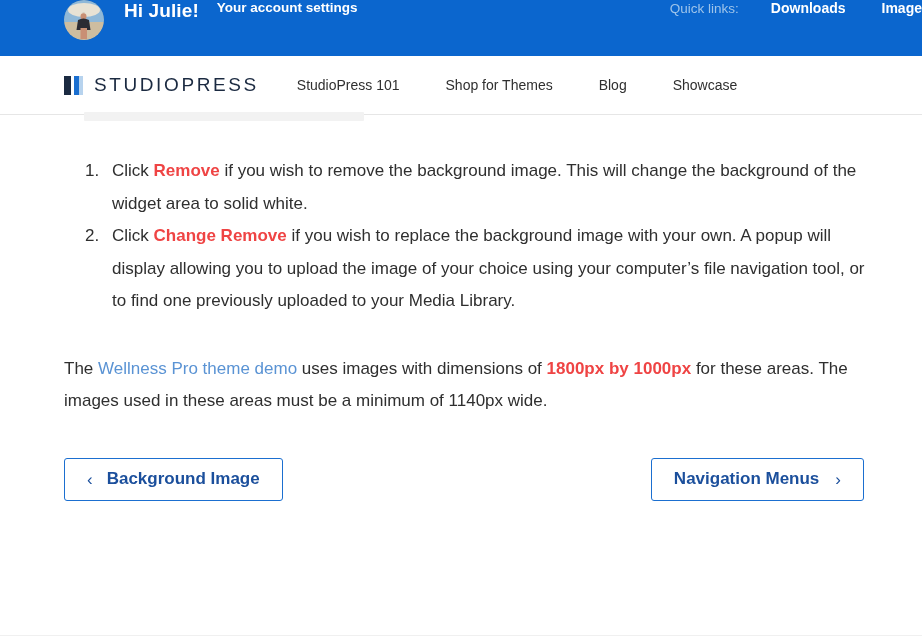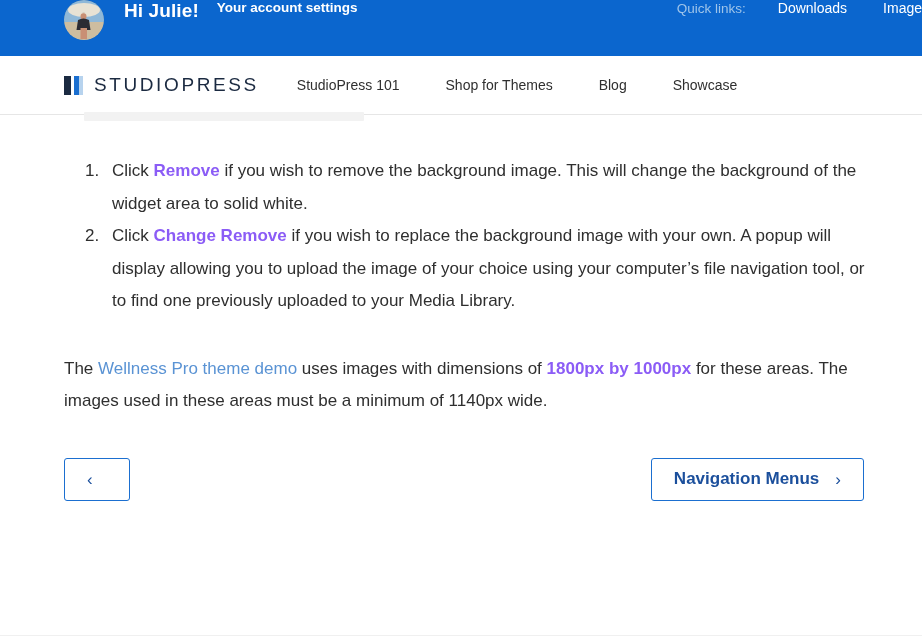--- a/index.html
+++ b/index.html
@@ -65,21 +65,21 @@
   .quick-label {
     color: #9ec4ea;
     font-size: 13.5px;
     margin-right: 32px;
     white-space: nowrap;
   }
 
   .quick-link {
     color: #ffffff;
     font-size: 14px;
-    font-weight: normal;
+    font-weight: bold;
     margin-right: 36px;
     white-space: nowrap;
     text-decoration: none;
     cursor: pointer;
   }
   .quick-link.last { margin-right: 0; }
 
   
   .main-nav {
     position: relative;
@@ -171,21 +171,21 @@
 
   p.para {
     font-size: 17px;
     line-height: 32.5px;
     color: #2f2f2f;
     max-width: 812px;
   }
   p.para-1 { margin-top: 35px; }
   p.para-2 { margin-top: 38px; }
 
-  b, strong { font-weight: bold; color: #8b5cf6; }
+  b, strong { font-weight: bold; color: #ef4444; }
 
   a.inline-link {
     color: #5a93d4;
     text-decoration: none;
     cursor: pointer;
   }
 
   
   .pager {
     display: flex;
@@ -293,20 +293,21 @@
     <li><span>Click </span><b>Remove</b><span> if you wish to remove the background image. This will change the background of the widget area to solid white.</span></li>
     <li><span>Click </span><b>Change Remove</b><span> if you wish to replace the background image with your own. A popup will display allowing you to upload the image of your choice using your computer’s file navigation tool, or to find one previously uploaded to your Media Library.</span></li>
   </ol>
 
   <p class="para para-1"><span>The </span><a class="inline-link">Wellness Pro theme demo</a><span> uses images with dimensions of </span><b>1800px by 1000px</b><span> for these areas. The images used in these areas must be a minimum of 1140px wide.</span></p>
 
 
   <div class="pager">
     <a class="pager-btn">
       <span class="chev chev-prev">‹</span>
+      <span class="pager-label">Background Image</span>
     </a>
     <a class="pager-btn">
       <span class="pager-label">Navigation Menus</span>
       <span class="chev chev-next">›</span>
     </a>
   </div>
 </div>
 
 <div class="bottom-rule"></div>
 

